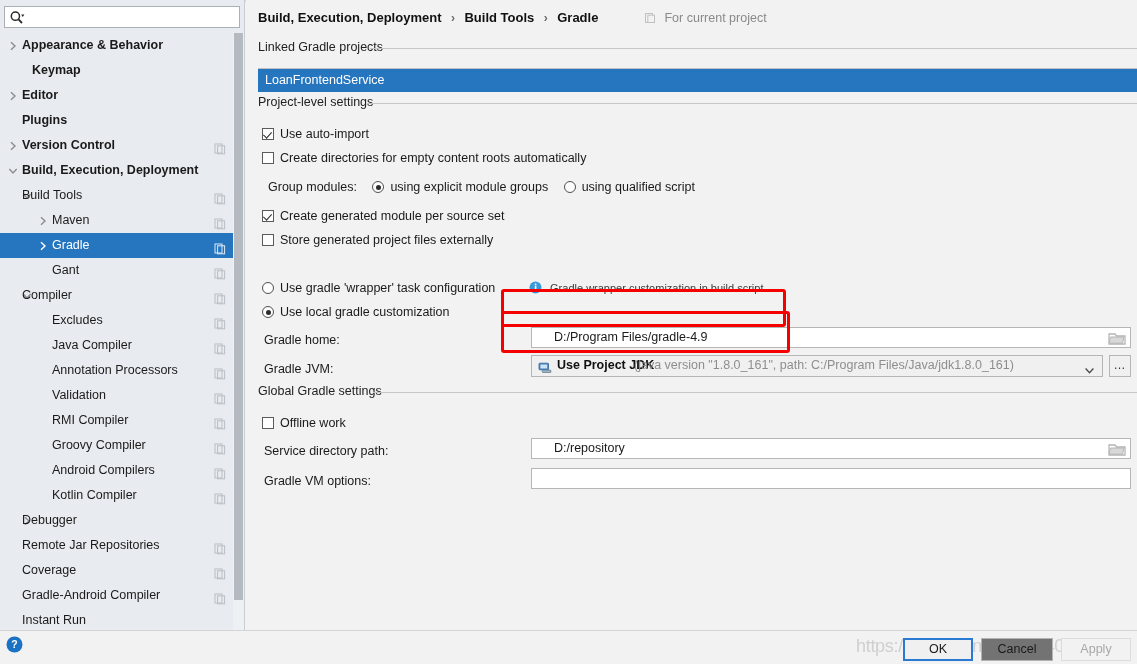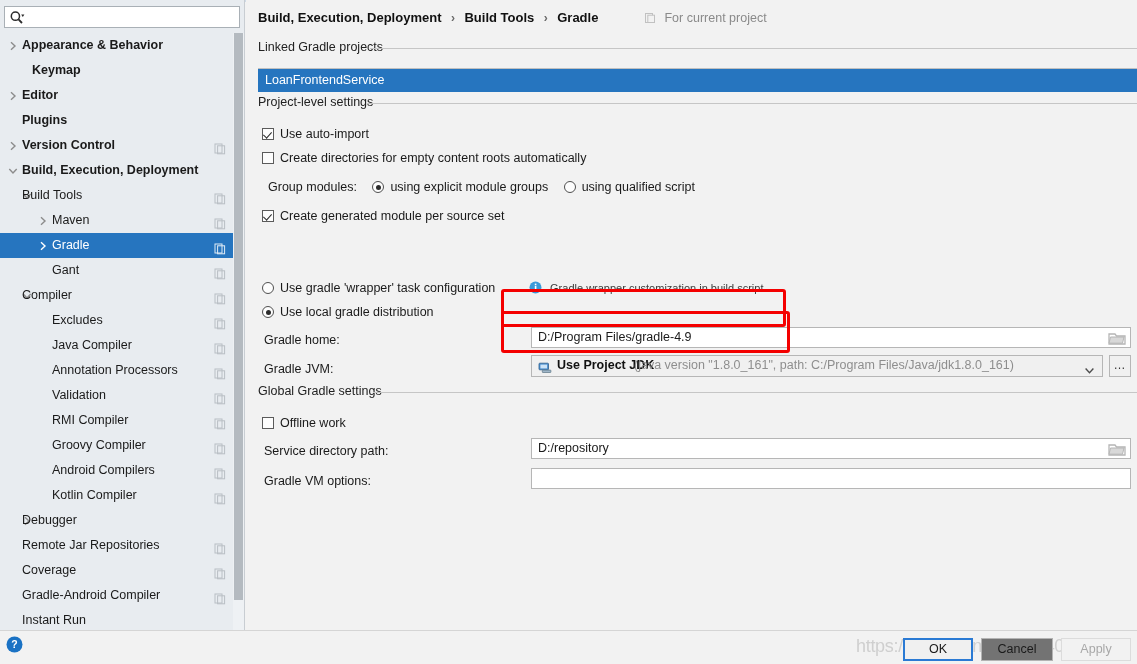--- a/index.html
+++ b/index.html
@@ -240,21 +240,21 @@
     height: 18px; line-height: 18px;
   }
 
   
   .tfield {
     position: absolute;
     background: #ffffff;
     border: 1px solid #b6b6b6;
     height: 21px;
     line-height: 19px;
-    padding-left: 6px;
+    padding-left: 22px;
     font-size: 12.5px;
     color: #1a1a1a;
     white-space: nowrap;
     overflow: hidden;
   }
   .browse-btn {
     position: absolute;
     width: 18px; height: 15px;
     opacity: 0.55;
   }
@@ -623,39 +623,42 @@
     <div class="opt-row" style="top:178px; left:22px;">
       <span>Group modules:</span>
       <span class="opt-inline-gap"></span><span class="rb checked"></span><span>using explicit module groups</span>
       <span class="opt-inline-gap"></span><span class="rb"></span><span>using qualified script</span>
     </div>
 
     <div class="opt-row" style="top:207px;">
       <span class="cb checked"></span><span>Create generated module per source set</span>
     </div>
 
+    <div class="opt-row" style="top:231px;">
+      <span class="cb"></span><span>Store generated project files externally</span>
+    </div>
 
 
     <div class="opt-row" style="top:279px;">
       <span class="rb"></span><span>Use gradle 'wrapper' task configuration</span>
     </div>
 
     <div class="info-note">
       <span class="info-icon">
         <svg width="13" height="13" viewBox="0 0 13 13">
           <circle cx="6.5" cy="6.5" r="6" fill="#3a9ad9"></circle>
           <rect x="5.8" y="5" width="1.6" height="5" fill="#ffffff"></rect>
           <rect x="5.8" y="2.6" width="1.6" height="1.7" fill="#ffffff"></rect>
         </svg>
       </span>
       <span>Gradle wrapper customization in build script</span>
     </div>
 
     <div class="opt-row" style="top:303px;">
-      <span class="rb checked"></span><span>Use local gradle distribution</span>
+      <span class="rb checked"></span><span>Use local gradle customization</span>
     </div>
 
     <div class="field-label" style="top:331px;">Gradle home:</div>
     <div class="tfield" style="left:285px; top:327px; width:600px;">D:/Program Files/gradle-4.9</div>
     <span class="browse-btn" style="left:862px; top:331px;">
       <svg width="18" height="15" viewBox="0 0 18 15">
         <path d="M1 3 L7 3 L8.5 5 L17 5 L17 13 L1 13 Z" fill="none" stroke="#7a7a7a" stroke-width="1.3"></path>
         <path d="M2.5 6 L16 6 L14.5 12.2 L1 12.2 Z" fill="#b9b9b9" stroke="#7a7a7a" stroke-width="1"></path>
       </svg>
     </span>

